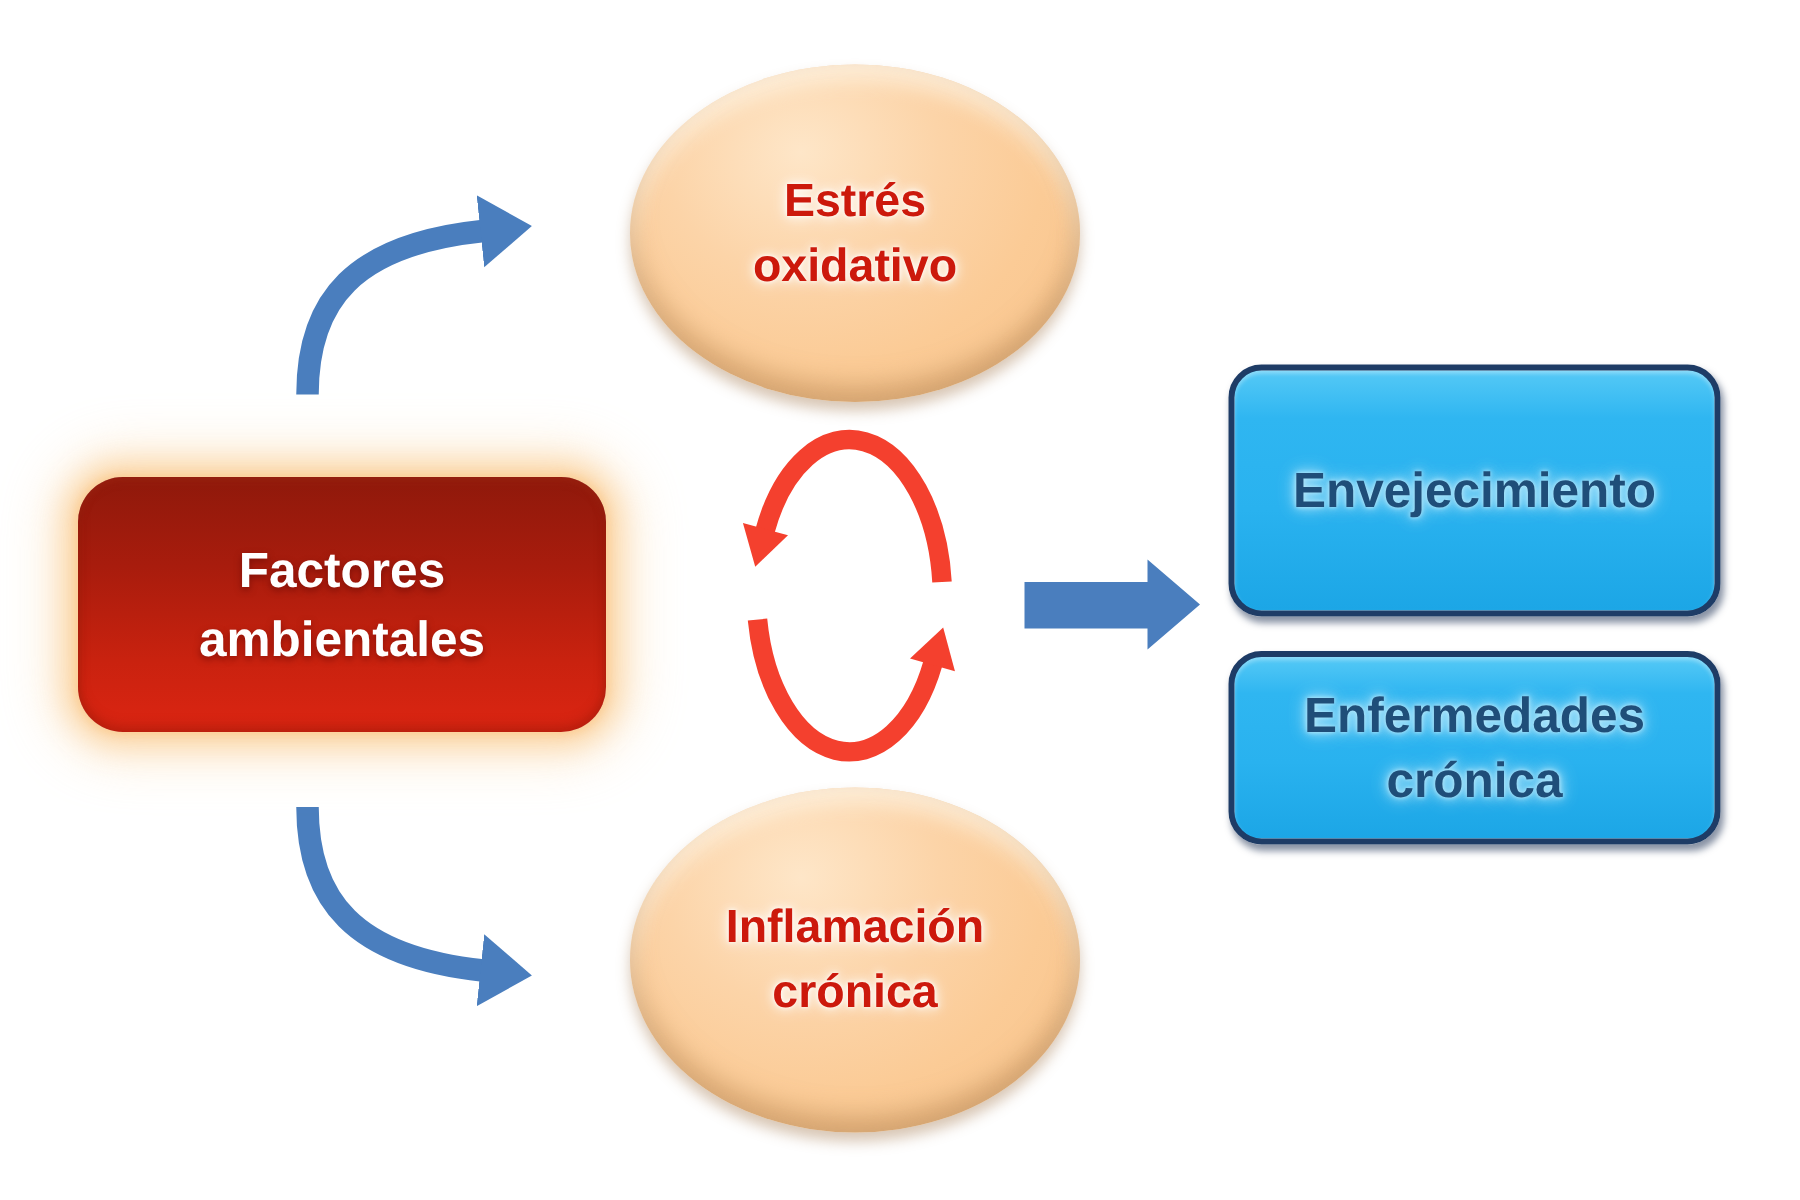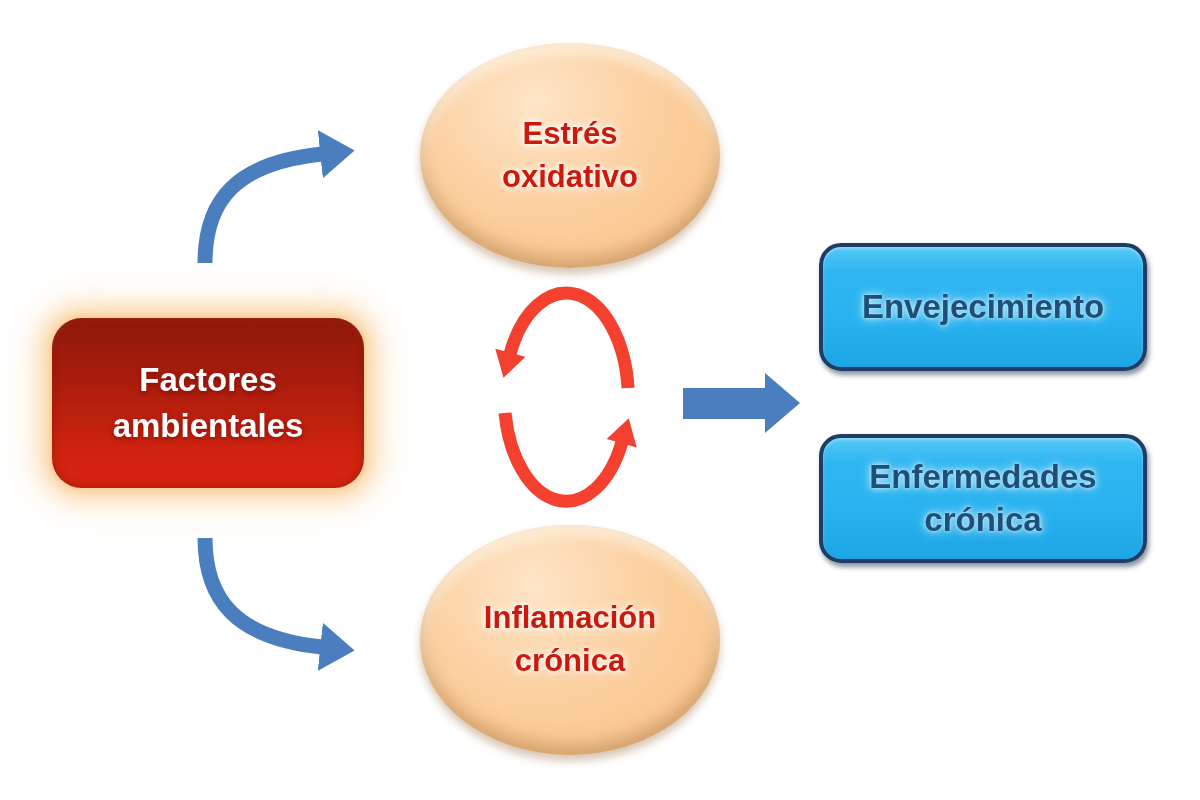--- a/index.html
+++ b/index.html
@@ -30,21 +30,21 @@
     z-index: 2;
     box-sizing: border-box;
   }
   .node .label {
     font-weight: 700;
   }
 
   
   .node-factores {
     left: 52px; top: 318px;
-    width: 312px; height: 170px;
+    width: 352px; height: 170px;
     border-radius: 30px;
     background: linear-gradient(180deg,
       var(--node-red-top, #8F190B) 0%,
       #A81C0D 35%,
       #C9220F 72%,
       var(--node-red-bottom, #DC2512) 100%);
     box-shadow:
       0 0 6px 2px rgba(251, 206, 150, 0.95),
       0 0 18px 10px rgba(251, 210, 158, 0.80),
       0 0 34px 18px rgba(251, 214, 166, 0.45),
@@ -101,21 +101,21 @@
     border-radius: 22px;
     background: linear-gradient(180deg,
       var(--cyan-light, #55C9F6) 0%,
       #2FB6F1 20%,
       var(--cyan-fill, #29B2EF) 58%,
       #1CA6E6 100%);
     box-shadow:
       2px 4px 5px rgba(20, 40, 75, 0.50),
       inset 0 2px 3px rgba(255, 255, 255, 0.35);
   }
-  .node-envejecimiento { top: 243px; height: 128px; }
+  .node-envejecimiento { top: 243px; height: 168px; }
   .node-enfermedades  { top: 434px; height: 129px; }
   .node-cyan .label {
     font-size: 33px;
     line-height: 1.28;
     color: var(--cyan-text, #1F4E79);
     text-shadow:
       0 0 3px #B8E9FB,
       0 0 7px rgba(190, 235, 252, 0.95),
       0 0 13px rgba(190, 235, 252, 0.80);
   }

